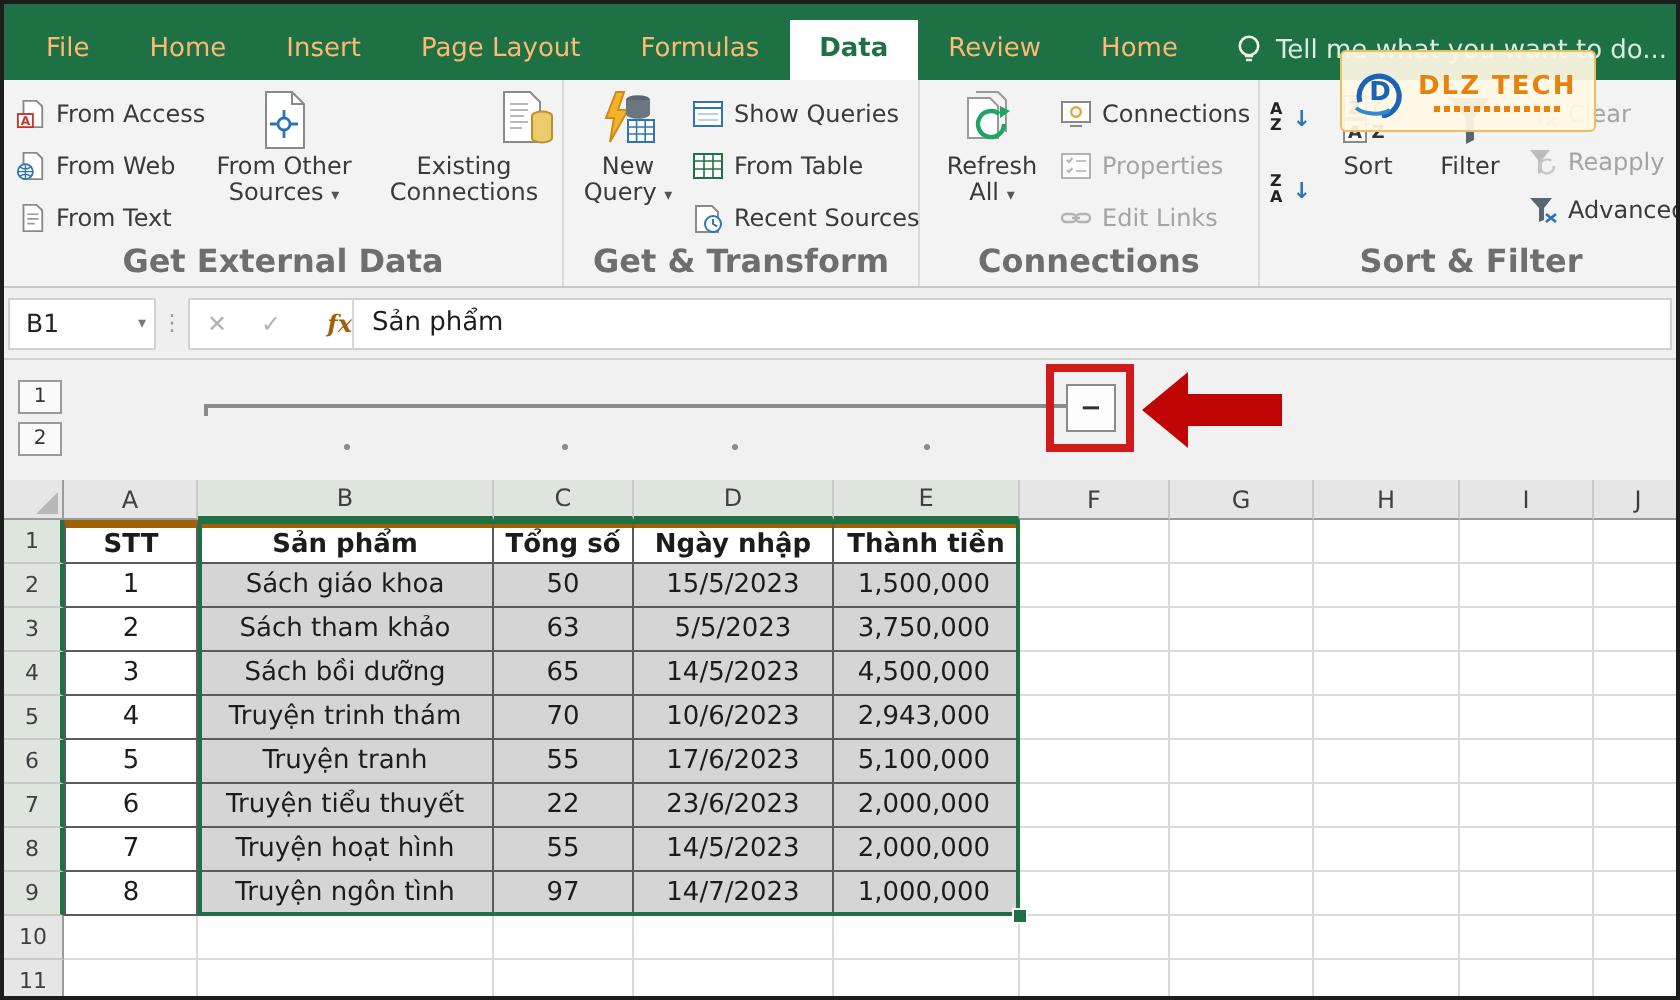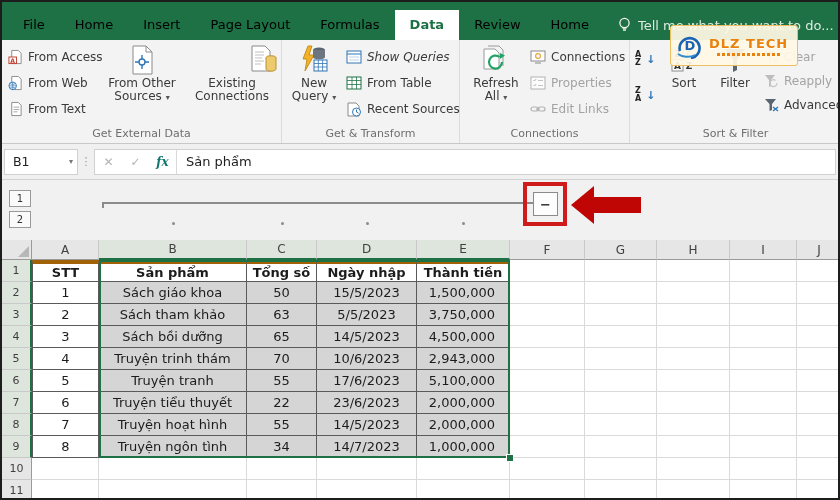--- a/index.html
+++ b/index.html
@@ -3,47 +3,47 @@
 <meta charset="utf-8">
 <style>
   * { margin:0; padding:0; box-sizing:border-box; }
   html,body { background:#333; }
   body { font-family:"DejaVu Sans","Liberation Sans",sans-serif; }
   .screen{ position:relative; width:840px; height:500px; background:#fff; overflow:hidden;
            border:2px solid #1d1d1d; }
 
   
   .tabbar{ height:38px; background:#1e7145; display:flex; align-items:flex-end; }
-  .tab{ height:30px; line-height:30px; padding:0 15px; color:#000000; font-size:13px; cursor:default; }
+  .tab{ height:30px; line-height:30px; padding:0 15px; color:#fdba74; font-size:13px; cursor:default; }
   .tab.first{ margin-left:6px; }
   .tab.active{ background:#fff; color:#1e7145; font-weight:bold; }
   .tellme{ display:flex; align-items:center; gap:7px; height:30px; margin-left:14px; color:#dcebe0; font-size:13px; }
 
   
   .ribbon{ position:relative; height:104px; background:#f3f3f3; border-bottom:1px solid #c8c8c8; font-size:12px; color:#3a3a3a; }
   .sec{ position:absolute; top:0; height:103px; border-right:1px solid #dcdcdc; }
-  .sec-label{ position:absolute; bottom:3px; left:0; width:100%; text-align:center; font-size:11px; color:#6e6e6e; }
+  .sec-label{ position:absolute; bottom:3px; left:0; width:100%; text-align:center; font-size:16px; color:#6e6e6e;font-weight:bold; }
   .btn-s{ position:absolute; display:flex; align-items:center; gap:5px; height:22px; white-space:nowrap; cursor:default; }
   .btn-l{ position:absolute; top:3px; display:flex; flex-direction:column; align-items:center; text-align:center; line-height:13px; cursor:default; }
   .btn-l .ic{ height:34px; display:flex; align-items:center; justify-content:center; }
   .dis{ color:#a3a3a3; }
   .dd{ font-size:8px; color:#555; }
   .azbox{ display:inline-flex; flex-direction:column; font-size:8px; font-weight:bold; color:#222; line-height:8px; }
   .azarrow{ color:#2e75b6; font-weight:bold; font-size:11px; }
   svg{ display:block; }
 
   
   .fbar{ height:36px; background:#f0f0f0; border-bottom:1px solid #d2d2d2; display:flex; align-items:center; padding:0 2px; }
   .namebox{ width:74px; height:26px; background:#fff; border:1px solid #d0d0d0; display:flex; align-items:center; font-size:12.5px; color:#222; padding:0 4px 0 8px; }
   .namebox .ref{ flex:1; }
   .nb-dd{ font-size:8px; color:#777; }
   .fdots{ width:16px; text-align:center; color:#9a9a9a; font-size:11px; letter-spacing:0; }
   .fbtns{ height:26px; background:#fff; border:1px solid #d0d0d0; border-right:none; display:flex; align-items:center; }
   .fbtn{ width:27px; text-align:center; font-size:12px; color:#b3b3b3; }
-  .fbtn.fx{ color:#0f766e; font-style:italic; font-family:"DejaVu Serif","Liberation Serif",serif; font-weight:bold; }
+  .fbtn.fx{ color:#a16207; font-style:italic; font-family:"DejaVu Serif","Liberation Serif",serif; font-weight:bold;text-align:right; }
   .finput{ flex:1; height:26px; background:#fff; border:1px solid #d0d0d0; border-left:1px solid #d9d9d9; display:flex; align-items:center; padding-left:9px; font-size:13px; color:#1d1d1d; }
 
   
   .outline{ position:relative; height:60px; background:#f1f1f1; }
   .lvlbtn{ position:absolute; left:7px; width:22px; height:17px; background:#fafafa; border:1px solid #9a9a9a; font-size:10px; color:#333; display:flex; align-items:center; justify-content:center; }
   .bracket{ position:absolute; left:100px; top:22px; width:431px; height:6px; border-top:2px solid #8b8b8b; border-left:2px solid #8b8b8b; }
   .odot{ position:absolute; top:42px; width:3px; height:3px; border-radius:50%; background:#8b8b8b; }
   .collapse-btn{ position:absolute; left:531px; top:12px; width:25px; height:24px; background:#fdfdfd; border:1px solid #8b8b8b; display:flex; align-items:center; justify-content:center; font-size:13px; font-weight:bold; color:#333; cursor:default; }
   .redbox{ position:absolute; left:521px; top:2px; width:44px; height:44px; border:4px solid #cf1b1b; }
   .arrow-head{ position:absolute; left:569px; top:6px; width:0; height:0; border-top:19px solid transparent; border-bottom:19px solid transparent; border-right:23px solid #c00505; }
@@ -164,21 +164,21 @@
             <svg width="30" height="30" viewBox="0 0 30 30">
               <polygon points="9,1 4,14 8,14 6,26 15,10 10,10 13,1" fill="#f3b229" stroke="#c98f1b"></polygon>
               <ellipse cx="20" cy="5" rx="6" ry="2.4" fill="#5a6570"></ellipse>
               <path d="M14 5v7c0 1.3 2.7 2.4 6 2.4s6-1.1 6-2.4V5" fill="#6b7680"></path>
               <rect x="15" y="15" width="13" height="11" fill="#fff" stroke="#2e75b6"></rect>
               <path d="M15 18.5h13M15 22h13M19.3 15v11M23.6 15v11" stroke="#2e75b6" stroke-width=".8"></path>
             </svg>
           </span>
         <span><span>New Query</span> <span class="dd">▾</span></span>
       </div>
-      <div class="btn-s" style="left:64px;top:6px;font-style:italic;">
+      <div class="btn-s" style="left:64px;top:6px;">
         <span>
             <svg width="16" height="15" viewBox="0 0 16 15">
               <rect x="1" y="1" width="14" height="12" fill="#fff" stroke="#2e75b6"></rect>
               <path d="M1 4h14" stroke="#2e75b6"></path>
               <path d="M3 7h10M3 10h10" stroke="#bcd2e8"></path>
             </svg>
           </span>
         <span>Show Queries</span>
       </div>
       <div class="btn-s" style="left:64px;top:32px;">
@@ -439,21 +439,21 @@
       <div class="cell dark fill">14/5/2023</div>
       <div class="cell dark fill num">2,000,000</div>
       <div class="cell"></div>
       <div class="cell"></div>
       <div class="cell"></div>
       <div class="cell"></div>
       <div class="cell"></div>
       <div class="rh selh">9</div>
       <div class="cell dark dkl">8</div>
       <div class="cell dark fill">Truyện ngôn tình</div>
-      <div class="cell dark fill">34</div>
+      <div class="cell dark fill">97</div>
       <div class="cell dark fill">14/7/2023</div>
       <div class="cell dark fill num">1,000,000</div>
       <div class="cell"></div>
       <div class="cell"></div>
       <div class="cell"></div>
       <div class="cell"></div>
       <div class="cell"></div>
       <div class="rh">10</div>
       <div class="cell"></div>
       <div class="cell"></div>

